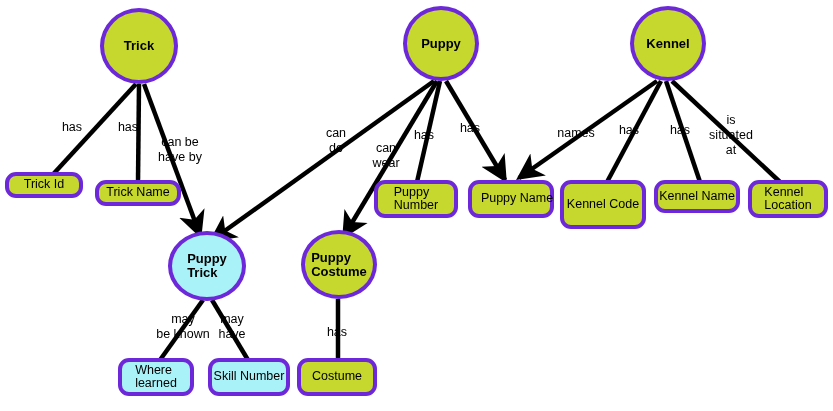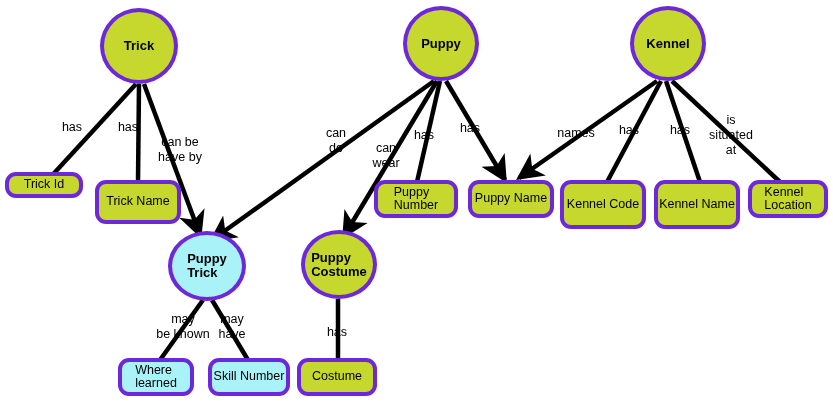--- a/index.html
+++ b/index.html
@@ -85,34 +85,34 @@
         <span style="white-space: pre;">Puppy
 Trick</span>
       </div>
       <div class="node entity green" style="left: 301px; top: 230px; width: 76px; height: 69px;">
         <span style="white-space: pre;">Puppy
 Costume</span>
       </div>
       <div class="node attr green" style="left: 5px; top: 172px; width: 78px; height: 26px;">
         <span style="white-space: pre;">Trick Id</span>
       </div>
-      <div class="node attr green" style="left: 95px; top: 180px; width: 86px; height: 44px;">
+      <div class="node attr green" style="left: 95px; top: 180px; width: 86px; height: 26px;">
         <span style="white-space: pre;">Trick Name</span>
       </div>
       <div class="node attr green" style="left: 374px; top: 180px; width: 84px; height: 38px;">
         <span style="white-space: pre;">Puppy
 Number</span>
       </div>
       <div class="node attr green" style="left: 468px; top: 180px; width: 86px; height: 38px;">
-        <span style="white-space: pre;">Puppy Name</span>
+        <span style="white-space: pre; padding-left: 12px;">Puppy Name</span>
       </div>
       <div class="node attr green" style="left: 560px; top: 180px; width: 86px; height: 49px;">
         <span style="white-space: pre;">Kennel Code</span>
       </div>
-      <div class="node attr green" style="left: 654px; top: 180px; width: 86px; height: 49px;">
+      <div class="node attr green" style="left: 654px; top: 180px; width: 86px; height: 33px;">
         <span style="white-space: pre;">Kennel Name</span>
       </div>
       <div class="node attr green" style="left: 748px; top: 180px; width: 80px; height: 38px;">
         <span style="white-space: pre;">Kennel
 Location</span>
       </div>
       <div class="node attr cyan" style="left: 118px; top: 358px; width: 76px; height: 38px;">
         <span style="white-space: pre;">Where
 learned</span>
       </div>

